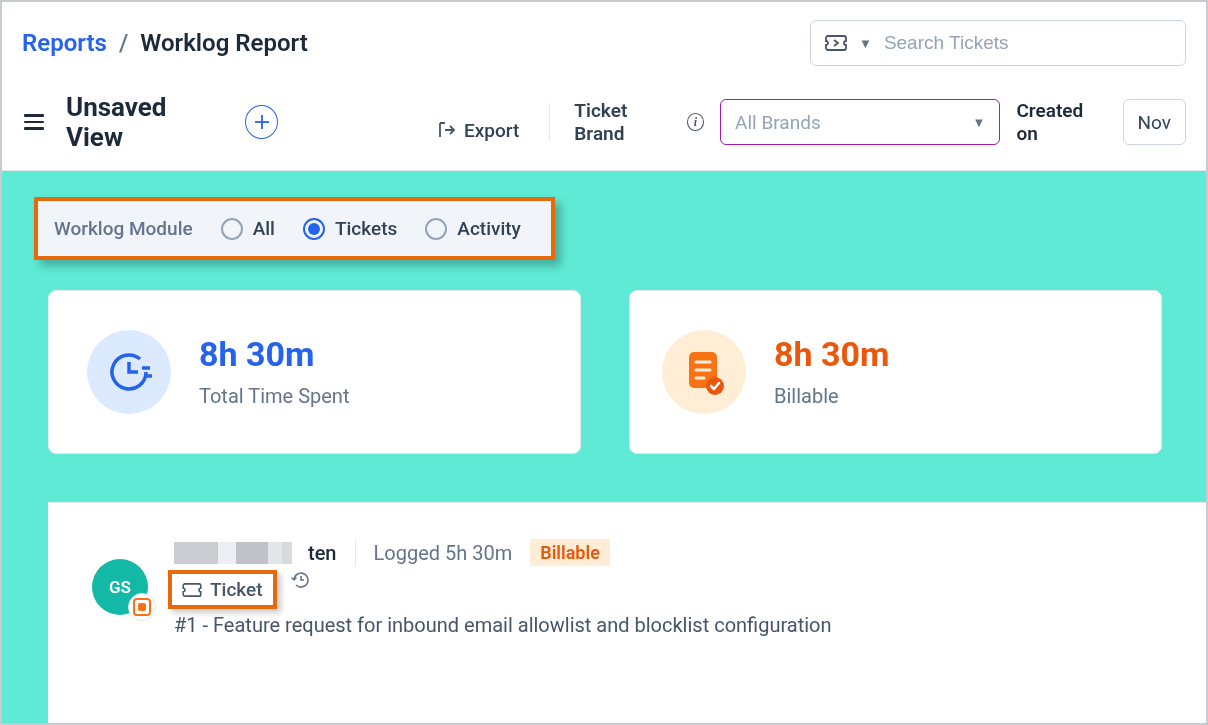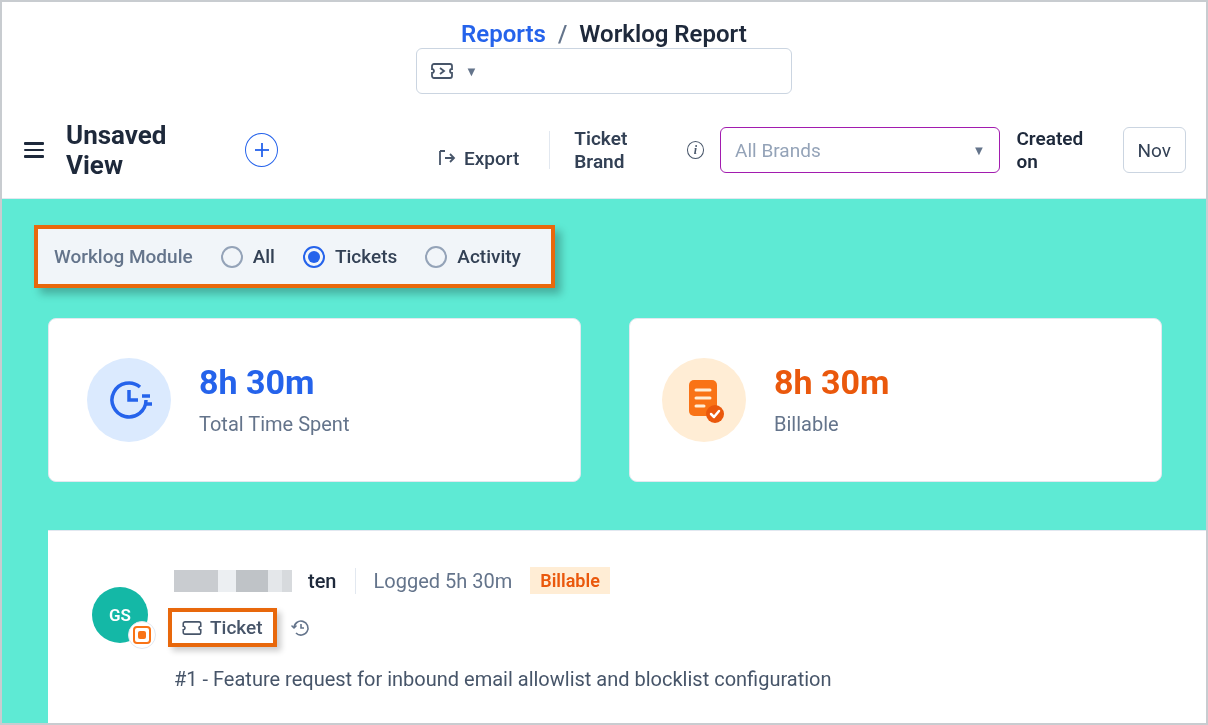--- a/index.html
+++ b/index.html
@@ -12,21 +12,20 @@
     overflow: hidden;
     position: relative;
   }
 
   
   .top-header {
     display: flex;
     align-items: center;
     justify-content: space-between;
     padding: 18px 20px 18px 20px;
-    flex-direction: column;
   }
   .breadcrumb {
     display: flex;
     align-items: center;
     gap: 12px;
     font-size: 24px;
     font-weight: 600;
   }
   .breadcrumb-link { color: #2563eb; }
   .breadcrumb-sep { color: #64748b; font-weight: 500; }
@@ -208,42 +207,42 @@
     position: relative;
   }
   .avatar-badge-inner::before {
     content: ''; position: absolute; top: 3px; left: 3px;
     width: 8px; height: 8px; background: #f97316; border-radius: 2px;
   }
 
   .log-body { flex: 1; }
   .log-line1 {
     display: flex; align-items: center; gap: 18px;
-    margin-bottom: 14px;
+    margin-bottom: 4px;
   }
   .redacted-name {
     display: flex; gap: 0; align-items: center; height: 22px;
   }
   .pix { display: inline-block; height: 22px; }
   .pix.a { width: 44px; background: #c9ccd0; }
   .pix.b { width: 18px; background: #eceff2; }
   .pix.c { width: 32px; background: #bfc3c7; }
   .pix.d { width: 14px; background: #e4e7ea; }
   .pix.e { width: 10px; background: #d7dadd; }
   .name-suffix { font-size: 20px; color: #1e293b; font-weight: 500; margin-left: -2px; }
   .vline { width: 1px; height: 26px; background: #e2e8f0; }
   .logged-text { color: #64748b; font-size: 20px; }
   .billable-chip {
     background: #ffedd5; color: #ea580c;
     padding: 3px 10px; font-size: 18px; font-weight: 600;
   }
 
   .log-line2 {
-    display: flex; align-items: center; gap: 14px;
-    margin-bottom: 20px;
+    display: flex; align-items: flex-start; gap: 14px;
+    margin-bottom: 4px;
   }
   .ticket-tag {
     display: inline-flex; align-items: center; gap: 8px;
     border: 4px solid #e8680c;
     box-shadow: 4px 4px 6px rgba(0,0,0,0.2);
     padding: 4px 10px;
     color: #475569; font-size: 19px; font-weight: 500;
     margin-left: -6px;
   }
   .clock-icon { color: #64748b; display: inline-flex; }
@@ -264,20 +263,21 @@
     <span class="breadcrumb-current">Worklog Report</span>
   </div>
   <div class="search-box">
     <span class="ticket-glyph">
       <svg width="22" height="16" viewBox="0 0 22 16" fill="none" stroke="currentColor" stroke-width="1.8">
         <path d="M1 3 a2 2 0 0 1 2 -2 h16 a2 2 0 0 1 2 2 v3 a2 2 0 0 0 0 4 v3 a2 2 0 0 1 -2 2 h-16 a2 2 0 0 1 -2 -2 v-3 a2 2 0 0 0 0 -4 z"></path>
         <path d="M9 5 l4 3 l-4 3"></path>
       </svg>
     </span>
     <span class="caret">▼</span>
+    <input type="text" placeholder="Search Tickets" style="">
   </div>
 </div>
 
 <div class="toolbar">
   <div class="hamburger">
     <span></span>
       <span></span>
       <span></span>
   </div>
   <div class="view-title">Unsaved View</div>

